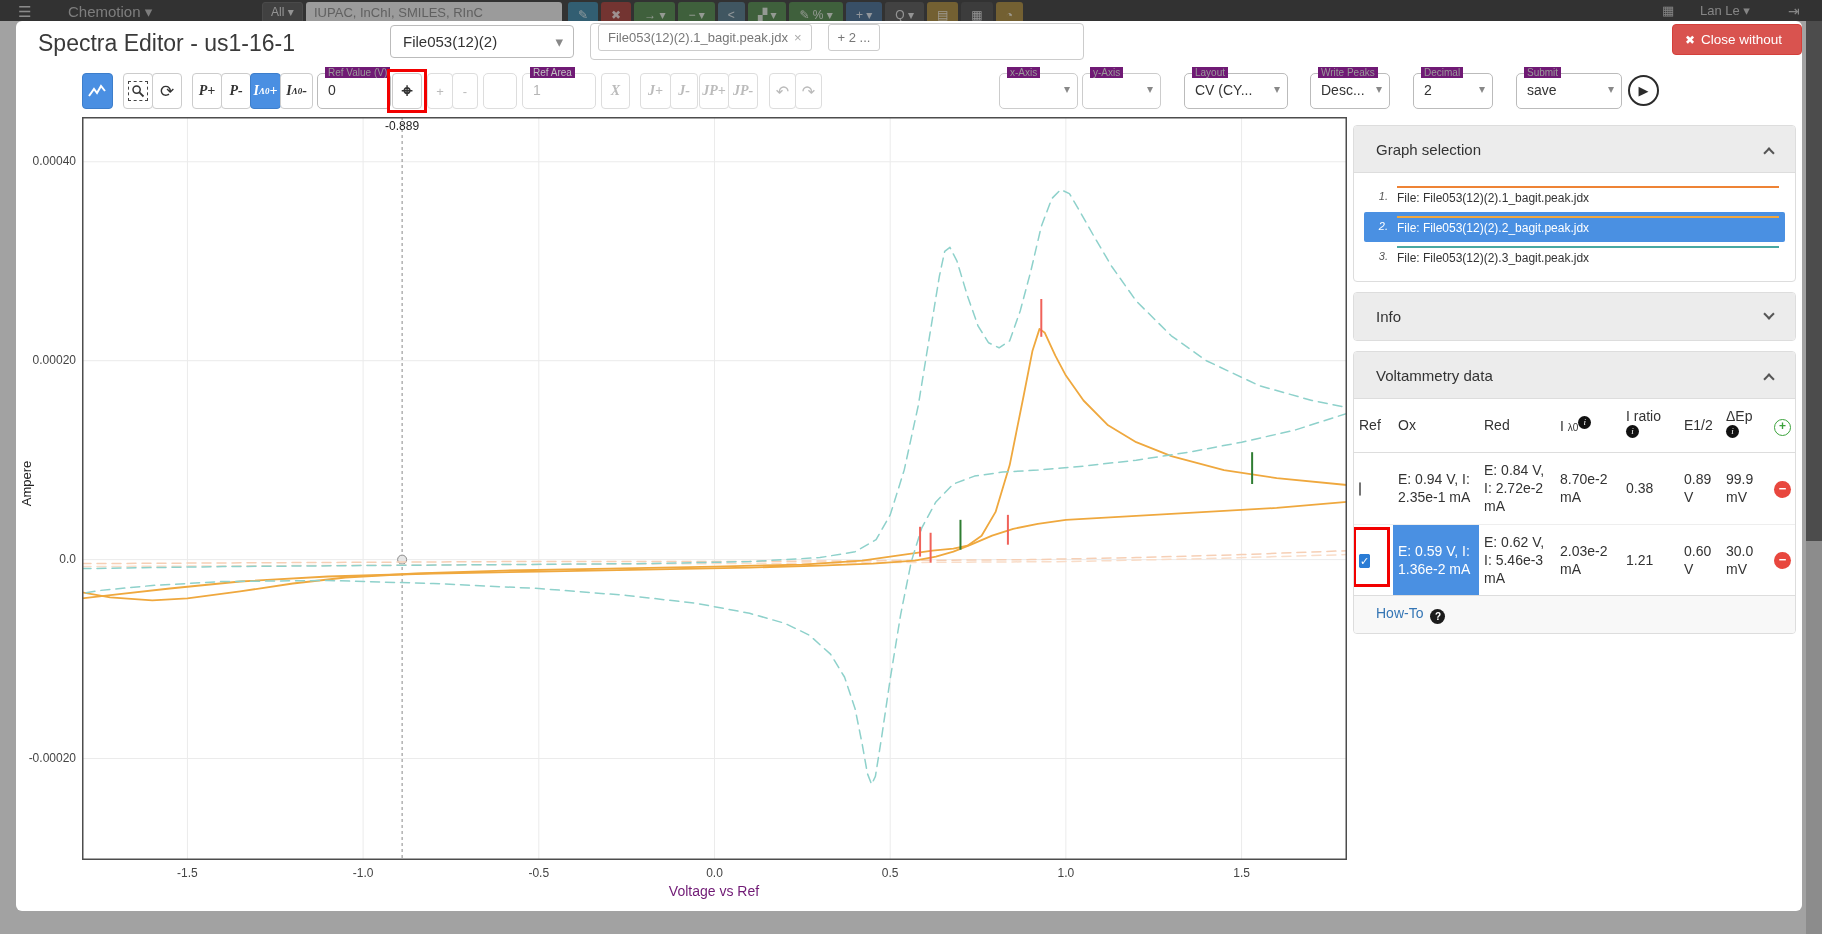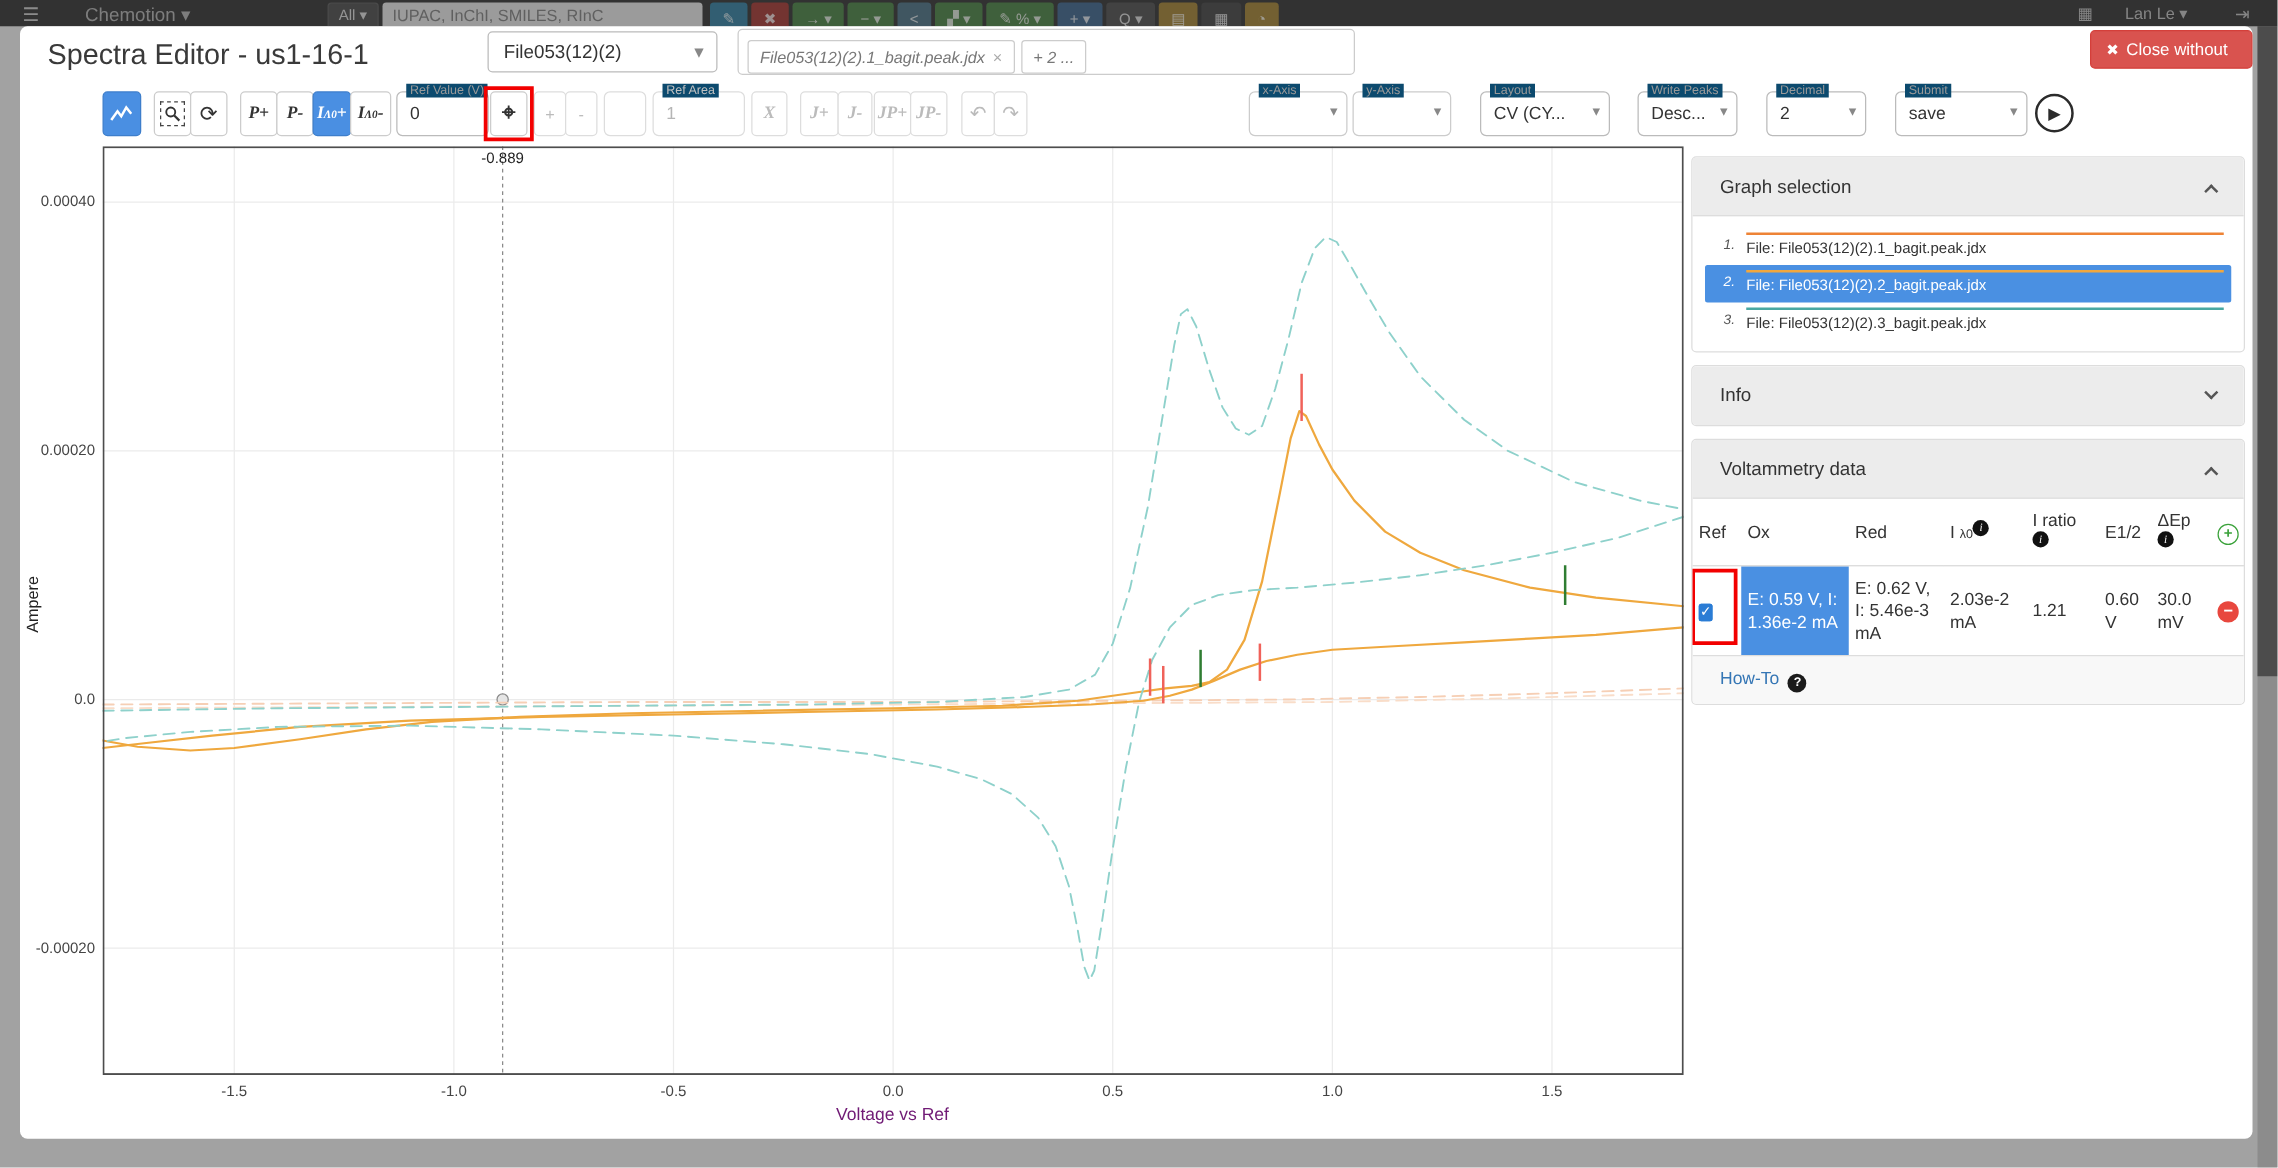--- a/index.html
+++ b/index.html
@@ -23,34 +23,34 @@
   
   .scrollstrip { position:absolute; left:1806px; top:0; width:16px; height:934px; background:#8c8c8c; z-index:0; }
   .scrollthumb { position:absolute; left:0; top:21px; width:16px; height:520px; background:#4c4c4c; }
 
   
   .modal { position:absolute; left:16px; top:21px; width:1786px; height:890px; background:#fff; border-radius:6px; z-index:2; }
 
   .m-title { position:absolute; left:22px; top:9px; font-size:23px; color:#3a3a3a; }
   .file-select { position:absolute; left:374px; top:4px; width:184px; height:33px; border:1px solid #bbb; border-radius:4px; font-size:15px; color:#333; line-height:31px; padding-left:12px; }
   .file-select .caret { position:absolute; right:10px; top:0; color:#888; }
-  .tabs-box { position:absolute; left:574px; top:2px; width:494px; height:37px; border:1px solid #ccc; border-radius:4px; display:flex; align-items:flex-end; padding-left:7px; gap:5px;font-style:italic; }
+  .tabs-box { position:absolute; left:574px; top:2px; width:494px; height:37px; border:1px solid #ccc; border-radius:4px; display:flex; align-items:flex-start; padding-left:7px; gap:16px; }
   .tab-chip { border:1px solid #ccc; border-radius:3px; height:27px; line-height:25px; padding:0 9px; font-size:13px; color:#777; white-space:nowrap; }
   .tab-chip .x { color:#aaa; margin-left:6px; font-size:13px; }
   .close-btn { position:absolute; left:1656px; top:3px; height:31px; background:#d9534f; border:1px solid #d43f3a; border-radius:4px; color:#fff; font-size:13.5px; line-height:29px; padding:0 12px; }
   .close-btn .ci { font-size:12px; margin-right:6px; }
 
   
   .tbtn { position:absolute; top:52px; height:36px; background:#fff; border:1px solid #ccc; border-radius:4px; font-size:13px; color:#333; display:flex; align-items:center; justify-content:center; }
   .tbtn.active { background:#4a8fe2; border-color:#3d7ecb; color:#fff; }
   .tbtn.disabled { border-color:#ddd; color:#bbb; }
   .tbtn.seriffy { font-style:italic; font-family:"Liberation Serif", serif; font-weight:bold; font-size:14px; }
   .tbtn sub { font-size:9px; }
   .outl { position:absolute; top:52px; height:36px; border:1px solid #bbb; border-radius:5px; font-size:14px; color:#333; }
-  .outl .flabel { position:absolute; top:-7px; left:7px; background:#0c4a6e; padding:0 3px; font-size:10px; color:#999; white-space:nowrap; }
+  .outl .flabel { position:absolute; top:-7px; left:7px; background:#701a75; padding:0 3px; font-size:10px; color:#999; white-space:nowrap; }
   .outl .fval { position:absolute; left:10px; top:8px; }
   .outl .caret { position:absolute; right:7px; top:8px; color:#888; font-size:12px; }
   .outl.disabled { border-color:#ddd; color:#b5b5b5; }
   .outl.disabled .flabel { color:#c0c0c0; }
   .redbox { position:absolute; border:3px solid #f20000; background:transparent; z-index:5; pointer-events:none; }
   .dashedbox { width:20px; height:20px; border:1.5px dashed #444; display:flex; align-items:center; justify-content:center; }
   .play-circle { position:absolute; left:1612px; top:54px; width:31px; height:31px; border:2px solid #2b2b2b; border-radius:50%; display:flex; align-items:center; justify-content:center; font-size:13px; color:#2b2b2b; background:#fff; }
 
   
   .chart-wrap { position:absolute; left:66px; top:96px; width:1265px; height:604px; }
@@ -353,20 +353,30 @@
             <th>Red</th>
             <th><span>I</span> <span class="subsmall">λ0</span><span class="info-dot">i</span></th>
             <th><span>I ratio</span> <span class="info-dot">i</span></th>
             <th>E1/2</th>
             <th><span>ΔEp</span><span class="info-dot">i</span></th>
             <th><span class="icon-plus-circle">+</span></th>
           </tr>
         </thead>
         <tbody>
           <tr>
+            <td class="refcell"><span class="cb"></span></td>
+            <td class="oxcell">E: 0.94 V, I: 2.35e-1 mA</td>
+            <td>E: 0.84 V, I: 2.72e-2 mA</td>
+            <td>8.70e-2 mA</td>
+            <td>0.38</td>
+            <td>0.89 V</td>
+            <td>99.9 mV</td>
+            <td><span class="icon-minus-circle">−</span></td>
+          </tr>
+          <tr>
             <td class="refcell"><span class="cb checked">✓</span><span class="redbox"></span></td>
             <td class="oxcell hl">E: 0.59 V, I: 1.36e-2 mA</td>
             <td>E: 0.62 V, I: 5.46e-3 mA</td>
             <td>2.03e-2 mA</td>
             <td>1.21</td>
             <td>0.60 V</td>
             <td>30.0 mV</td>
             <td><span class="icon-minus-circle">−</span></td>
           </tr>
         </tbody>

